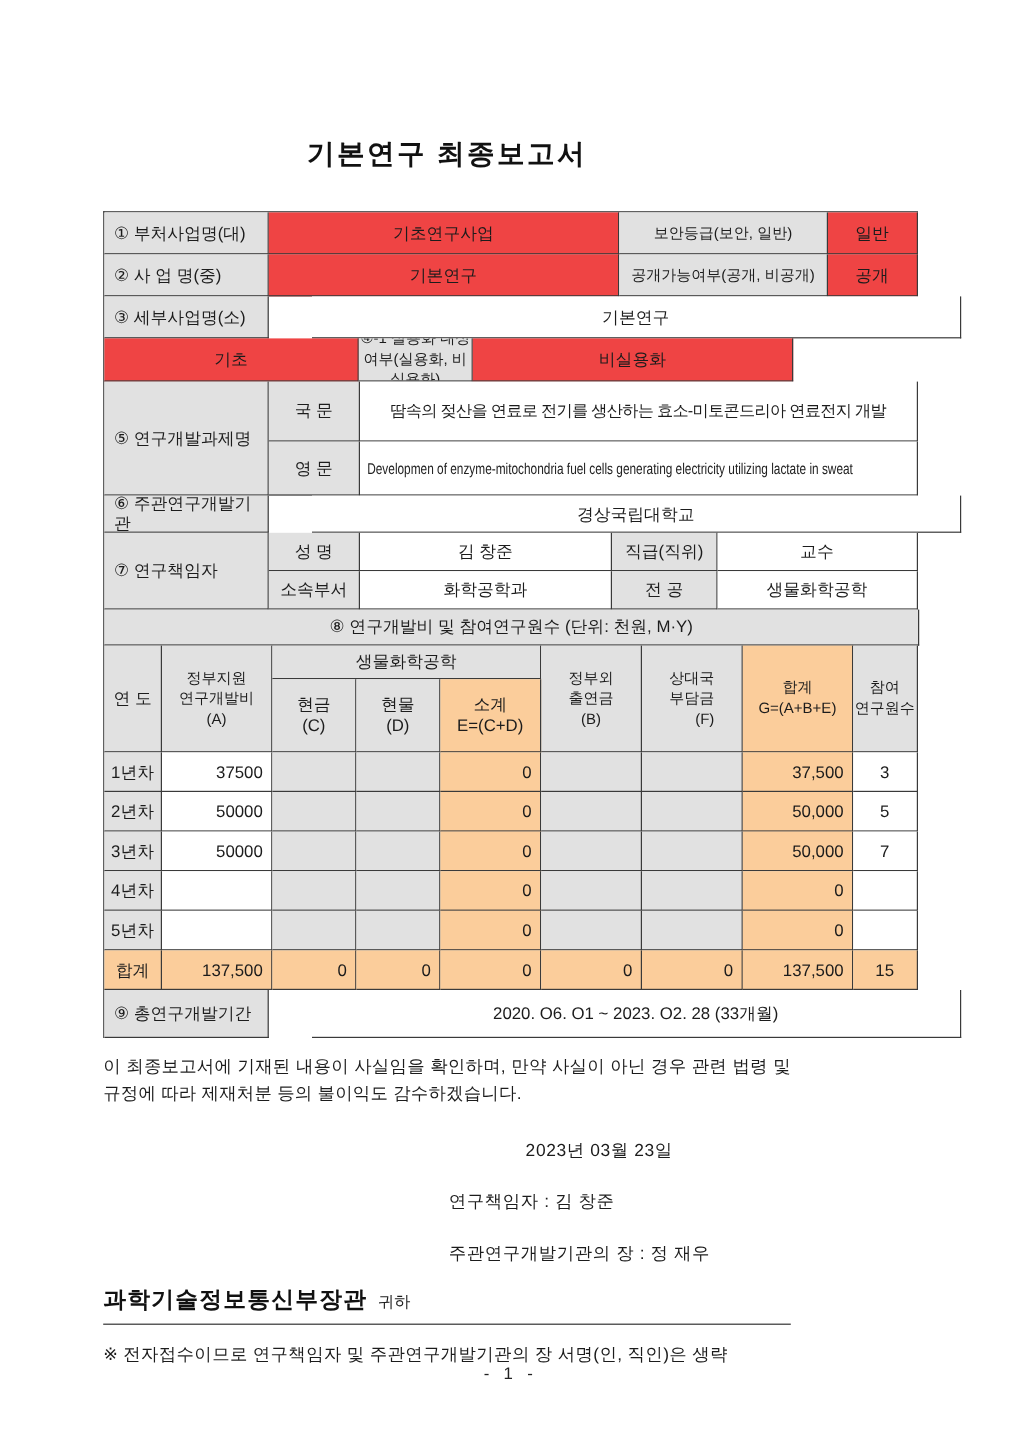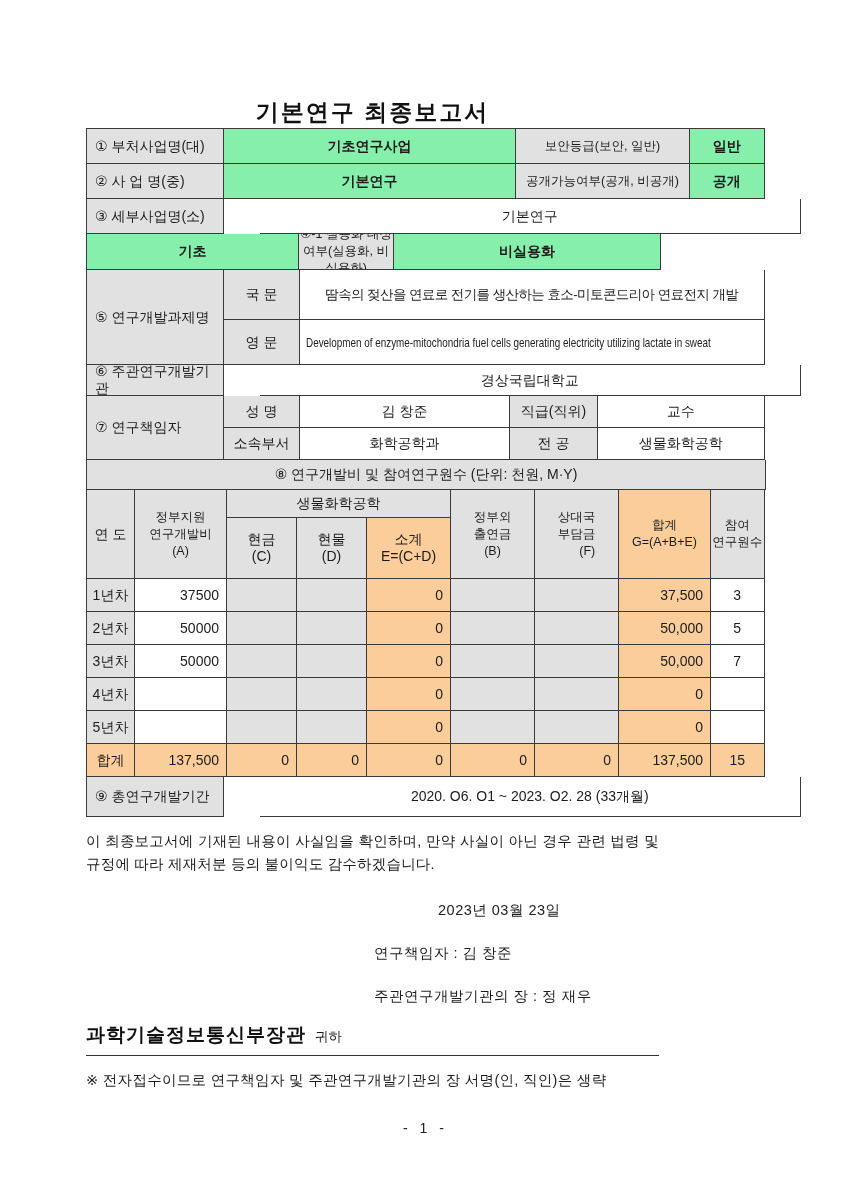--- a/index.html
+++ b/index.html
@@ -2,33 +2,33 @@
 <html><head>
 <meta charset="utf-8">
 <style>
   * { margin:0; padding:0; box-sizing:border-box; }
   html,body { background:#ffffff; }
   body {
     width:849px; height:1200px; position:relative;
     font-family:"Liberation Sans","DejaVu Sans",sans-serif;
     color:#1c1c1c; overflow:hidden;
   }
-  .content { position:absolute; left:86px; top:0; width:573px; }
+  .content { position:absolute; left:86px; top:16px; width:573px; }
   .doc-title { margin-top:97px; text-align:center; font-size:23px; font-weight:700; letter-spacing:2px; color:#111; }
 
-  .tblwrap { border-top:1.5px solid #3a3a3a; border-left:1.5px solid #3a3a3a; width:679px; }
+  .tblwrap { margin-top:32px; border-top:1.5px solid #3a3a3a; border-left:1.5px solid #3a3a3a; width:679px; }
   .g { display:grid; }
   .c { border-right:1.5px solid #3a3a3a; border-bottom:1.5px solid #3a3a3a;
        display:flex; align-items:center; justify-content:center; text-align:center;
        font-size:14px; line-height:17px; overflow:hidden; }
   .left  { justify-content:flex-start; text-align:left; padding-left:8px; }
   .num   { justify-content:flex-end; padding-right:7px; }
   .pre   { white-space:pre-line; }
   .bgL { background:#e1e1e1; }   
-  .bgM { background:#86efac;font-weight:bold; }   
+  .bgM { background:#ef4444; }   
   .bgO { background:#fbcd9b; }   
   .bgW { background:#ffffff; }
 
   .row14 { grid-template-columns:137px 292px 174px 74.5px; grid-auto-rows:35px; }
   .row2c { grid-template-columns:137px 540.5px;gap:36px; }
   .row4g { grid-template-columns:212px 95px 267px 103.5px; grid-auto-rows:36px; }
   .row5g { grid-template-columns:137px 76px 464.5px; grid-template-rows:50px 45px; }
   .row7g { grid-template-columns:137px 76px 210px 88px 166.5px; grid-template-rows:32px 32px; }
   .fundh { grid-template-columns:48px 92px 70px 70px 84px 84px 84px 92px 53.5px; grid-template-rows:28px 61px; }
   .fundr { grid-template-columns:48px 92px 70px 70px 84px 84px 84px 92px 53.5px; grid-auto-rows:33px; }

